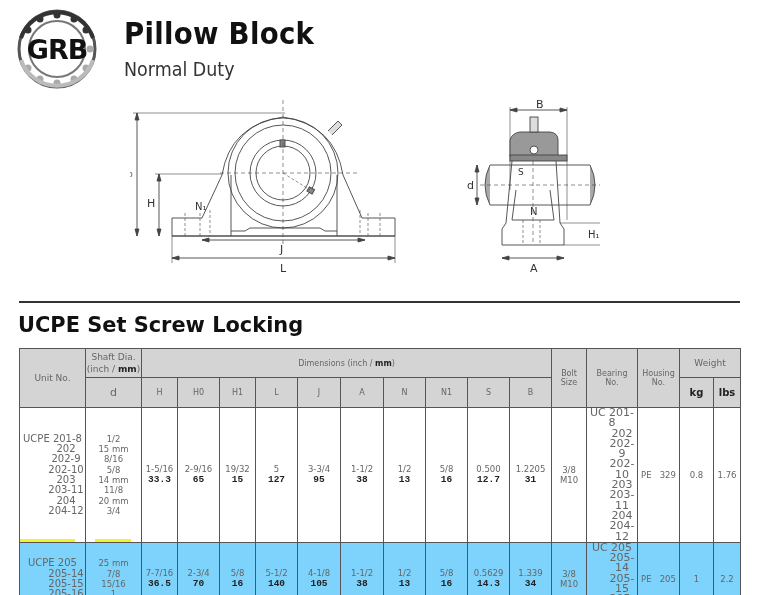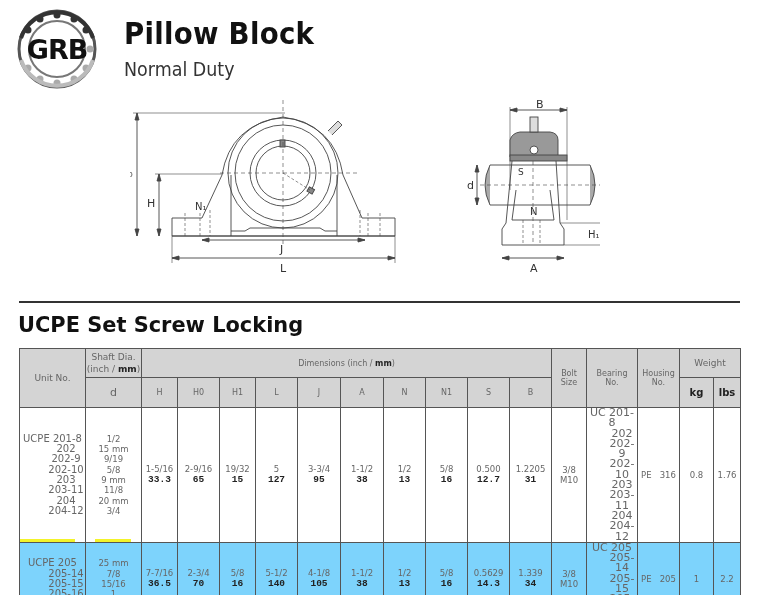--- a/index.html
+++ b/index.html
@@ -218,23 +218,23 @@
         <span class="indent">202-9</span>
         <span class="indent">202-10</span>
         <span class="indent">203</span>
         <span class="indent">203-11</span>
         <span class="indent">204</span>
         <span class="indent">204-12</span>
       </td>
       <td class="center-list">
         <span>1/2</span>
           <span>15 mm</span>
-          <span>9/19</span>
+          <span>8/16</span>
           <span>5/8</span>
-          <span>9 mm</span>
+          <span>14 mm</span>
           <span>11/8</span>
           <span>20 mm</span>
           <span>3/4</span>
       </td>
       <td>
           <span class="in">1-5/16</span>
           <span class="mm">33.3</span>
         </td>
       <td>
           <span class="in">2-9/16</span>
@@ -279,21 +279,21 @@
       <td class="bearing-list">
         <span class="first">UC 201-8</span>
         <span class="indent">202</span>
         <span class="indent">202-9</span>
         <span class="indent">202-10</span>
         <span class="indent">203</span>
         <span class="indent">203-11</span>
         <span class="indent">204</span>
         <span class="indent">204-12</span>
       </td>
-      <td class="plain" style="white-space:pre">PE   316</td>
+      <td class="plain" style="white-space:pre">PE   329</td>
       <td class="plain">0.8</td>
       <td class="plain">1.76</td>
     </tr>
 
     <tr class="row-shaded" style="height:46px">
       <td class="list">
         <span class="first">UCPE 205</span>
         <span class="indent">205-14</span>
         <span class="indent">205-15</span>
         <span class="indent">205-16</span>

